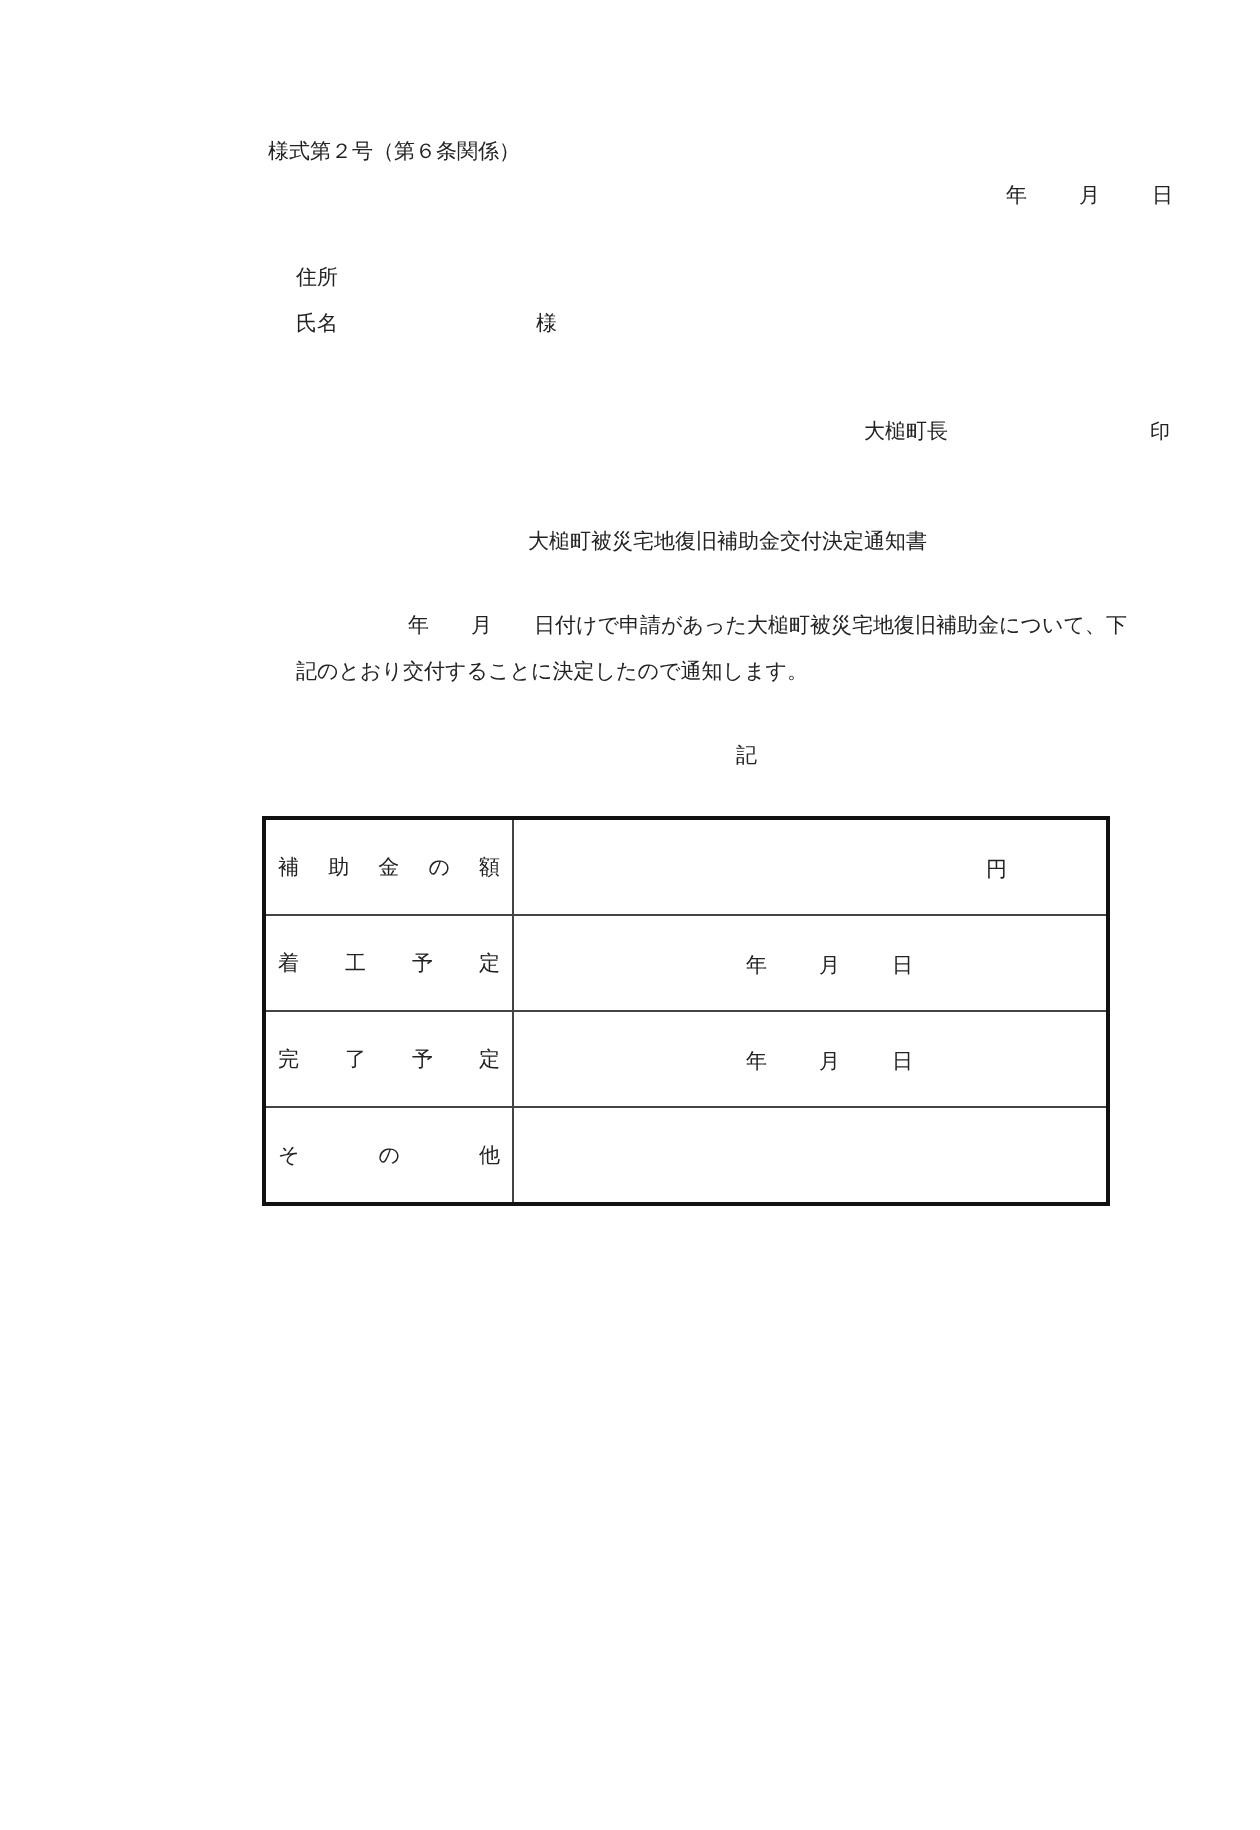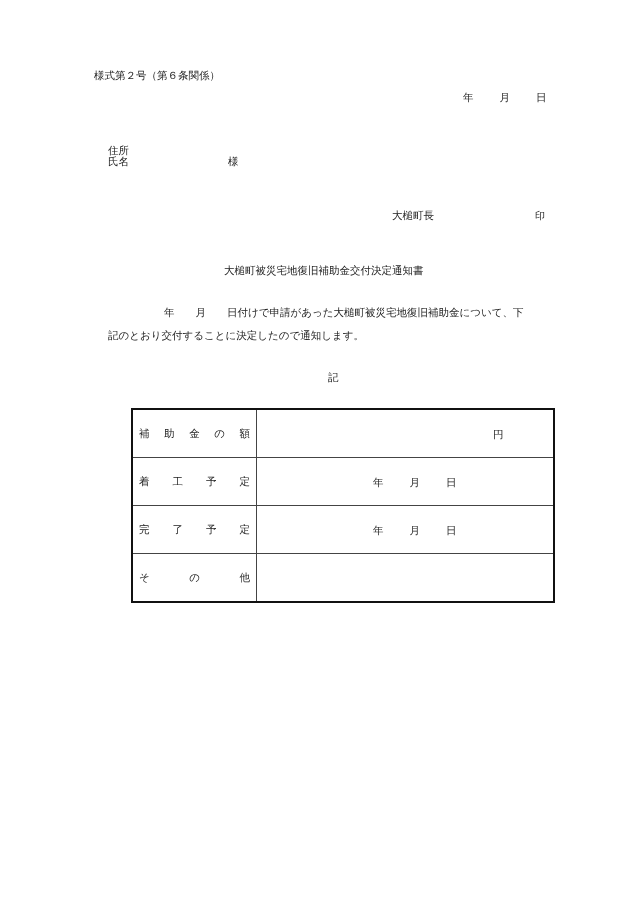--- a/index.html
+++ b/index.html
@@ -1,22 +1,22 @@
 <!DOCTYPE html>
 <html><head>
 <meta charset="utf-8">
 <style>
   html, body { margin:0; padding:0; }
   body { width:630px; height:915px; background:#ffffff; position:relative; overflow:hidden;
          font-family: "DejaVu Serif", "Liberation Serif", serif; color:#222; font-size:10.5px; }
-  .abs { position:absolute; white-space:nowrap; }
+  .abs { position:absolute; white-space:nowrap;margin-left:40px; }
   .form-no { left:94px; top:69px; }
   .date-row { left:463px; top:91px; }
   .date-row span { display:inline-block; }
-  .addr { left:108px; top:144px; }
+  .addr { left:108px; top:132px; }
   .name { left:108px; top:155px; }
   .sama { left:228px; top:155px; }
   .mayor { left:392px; top:209px;font-family:Liberation Mono, monospace; }
   .seal { left:535px; top:209px; font-size:10px; }
   .title { left:224px; top:264px; }
   .body1 { left:164px; top:306px; }
   .body2 { left:108px; top:329px; }
   .ki { left:328px; top:371px; }
   .tbl { position:absolute; left:131px; top:408px; width:424px; height:190px;
          border:2px solid #111; border-collapse:collapse; }

